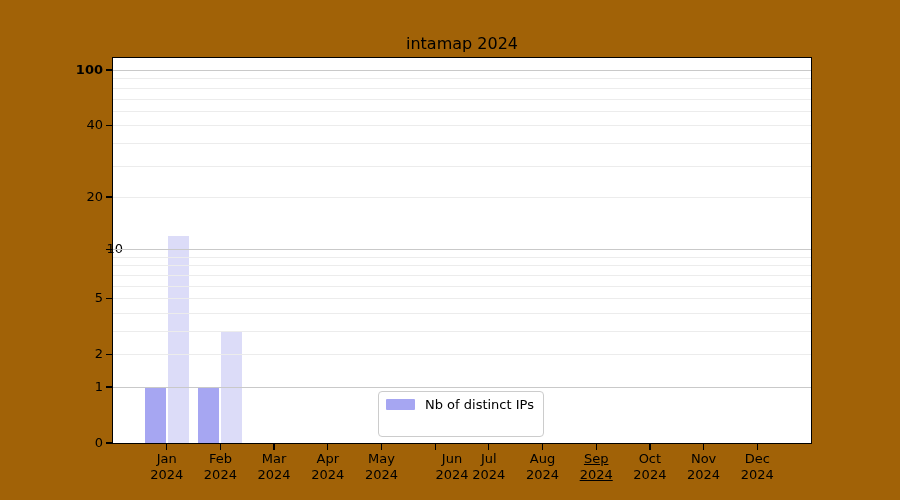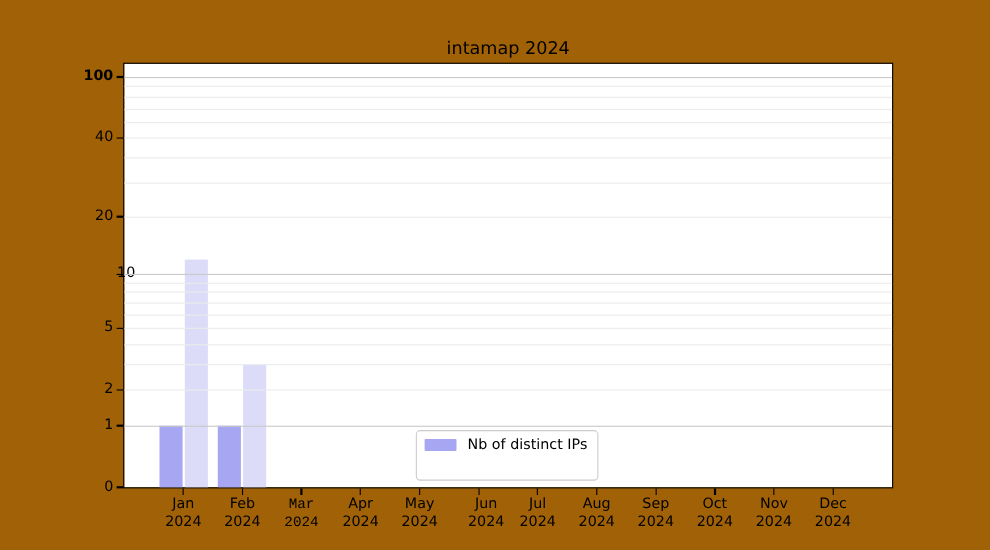--- a/index.html
+++ b/index.html
@@ -90,51 +90,51 @@
       <div class="x-ticklabel" style="left: 134.7px;">
         <div>Jan</div>
         <div>2024</div>
       </div>
       <div class="x-tick" style="left: 219.7px;"></div>
       <div class="x-ticklabel" style="left: 188.4px;">
         <div>Feb</div>
         <div>2024</div>
       </div>
       <div class="x-tick" style="left: 273.4px;"></div>
-      <div class="x-ticklabel" style="left: 242.1px; font-family: Liberation Mono, monospace;">
+      <div class="x-ticklabel" style="left: 242.1px;">
         <div>Mar</div>
         <div>2024</div>
       </div>
       <div class="x-tick" style="left: 327.1px;"></div>
       <div class="x-ticklabel" style="left: 295.8px;">
         <div>Apr</div>
         <div>2024</div>
       </div>
       <div class="x-tick" style="left: 380.8px;"></div>
       <div class="x-ticklabel" style="left: 349.5px;">
         <div>May</div>
         <div>2024</div>
       </div>
       <div class="x-tick" style="left: 434.5px;"></div>
-      <div class="x-ticklabel" style="left: 410px;">
+      <div class="x-ticklabel" style="left: 420px;">
         <div>Jun</div>
         <div>2024</div>
       </div>
       <div class="x-tick" style="left: 488.1px;"></div>
       <div class="x-ticklabel" style="left: 456.8px;">
         <div>Jul</div>
         <div>2024</div>
       </div>
       <div class="x-tick" style="left: 541.8px;"></div>
       <div class="x-ticklabel" style="left: 510.5px;">
         <div>Aug</div>
         <div>2024</div>
       </div>
       <div class="x-tick" style="left: 595.5px;"></div>
-      <div class="x-ticklabel" style="left: 564.2px;">
+      <div class="x-ticklabel" style="left: 564.2px; text-decoration: underline;">
         <div>Sep</div>
         <div>2024</div>
       </div>
       <div class="x-tick" style="left: 649.2px;"></div>
       <div class="x-ticklabel" style="left: 617.9px;">
         <div>Oct</div>
         <div>2024</div>
       </div>
       <div class="x-tick" style="left: 702.9px;"></div>
       <div class="x-ticklabel" style="left: 671.6px;">

